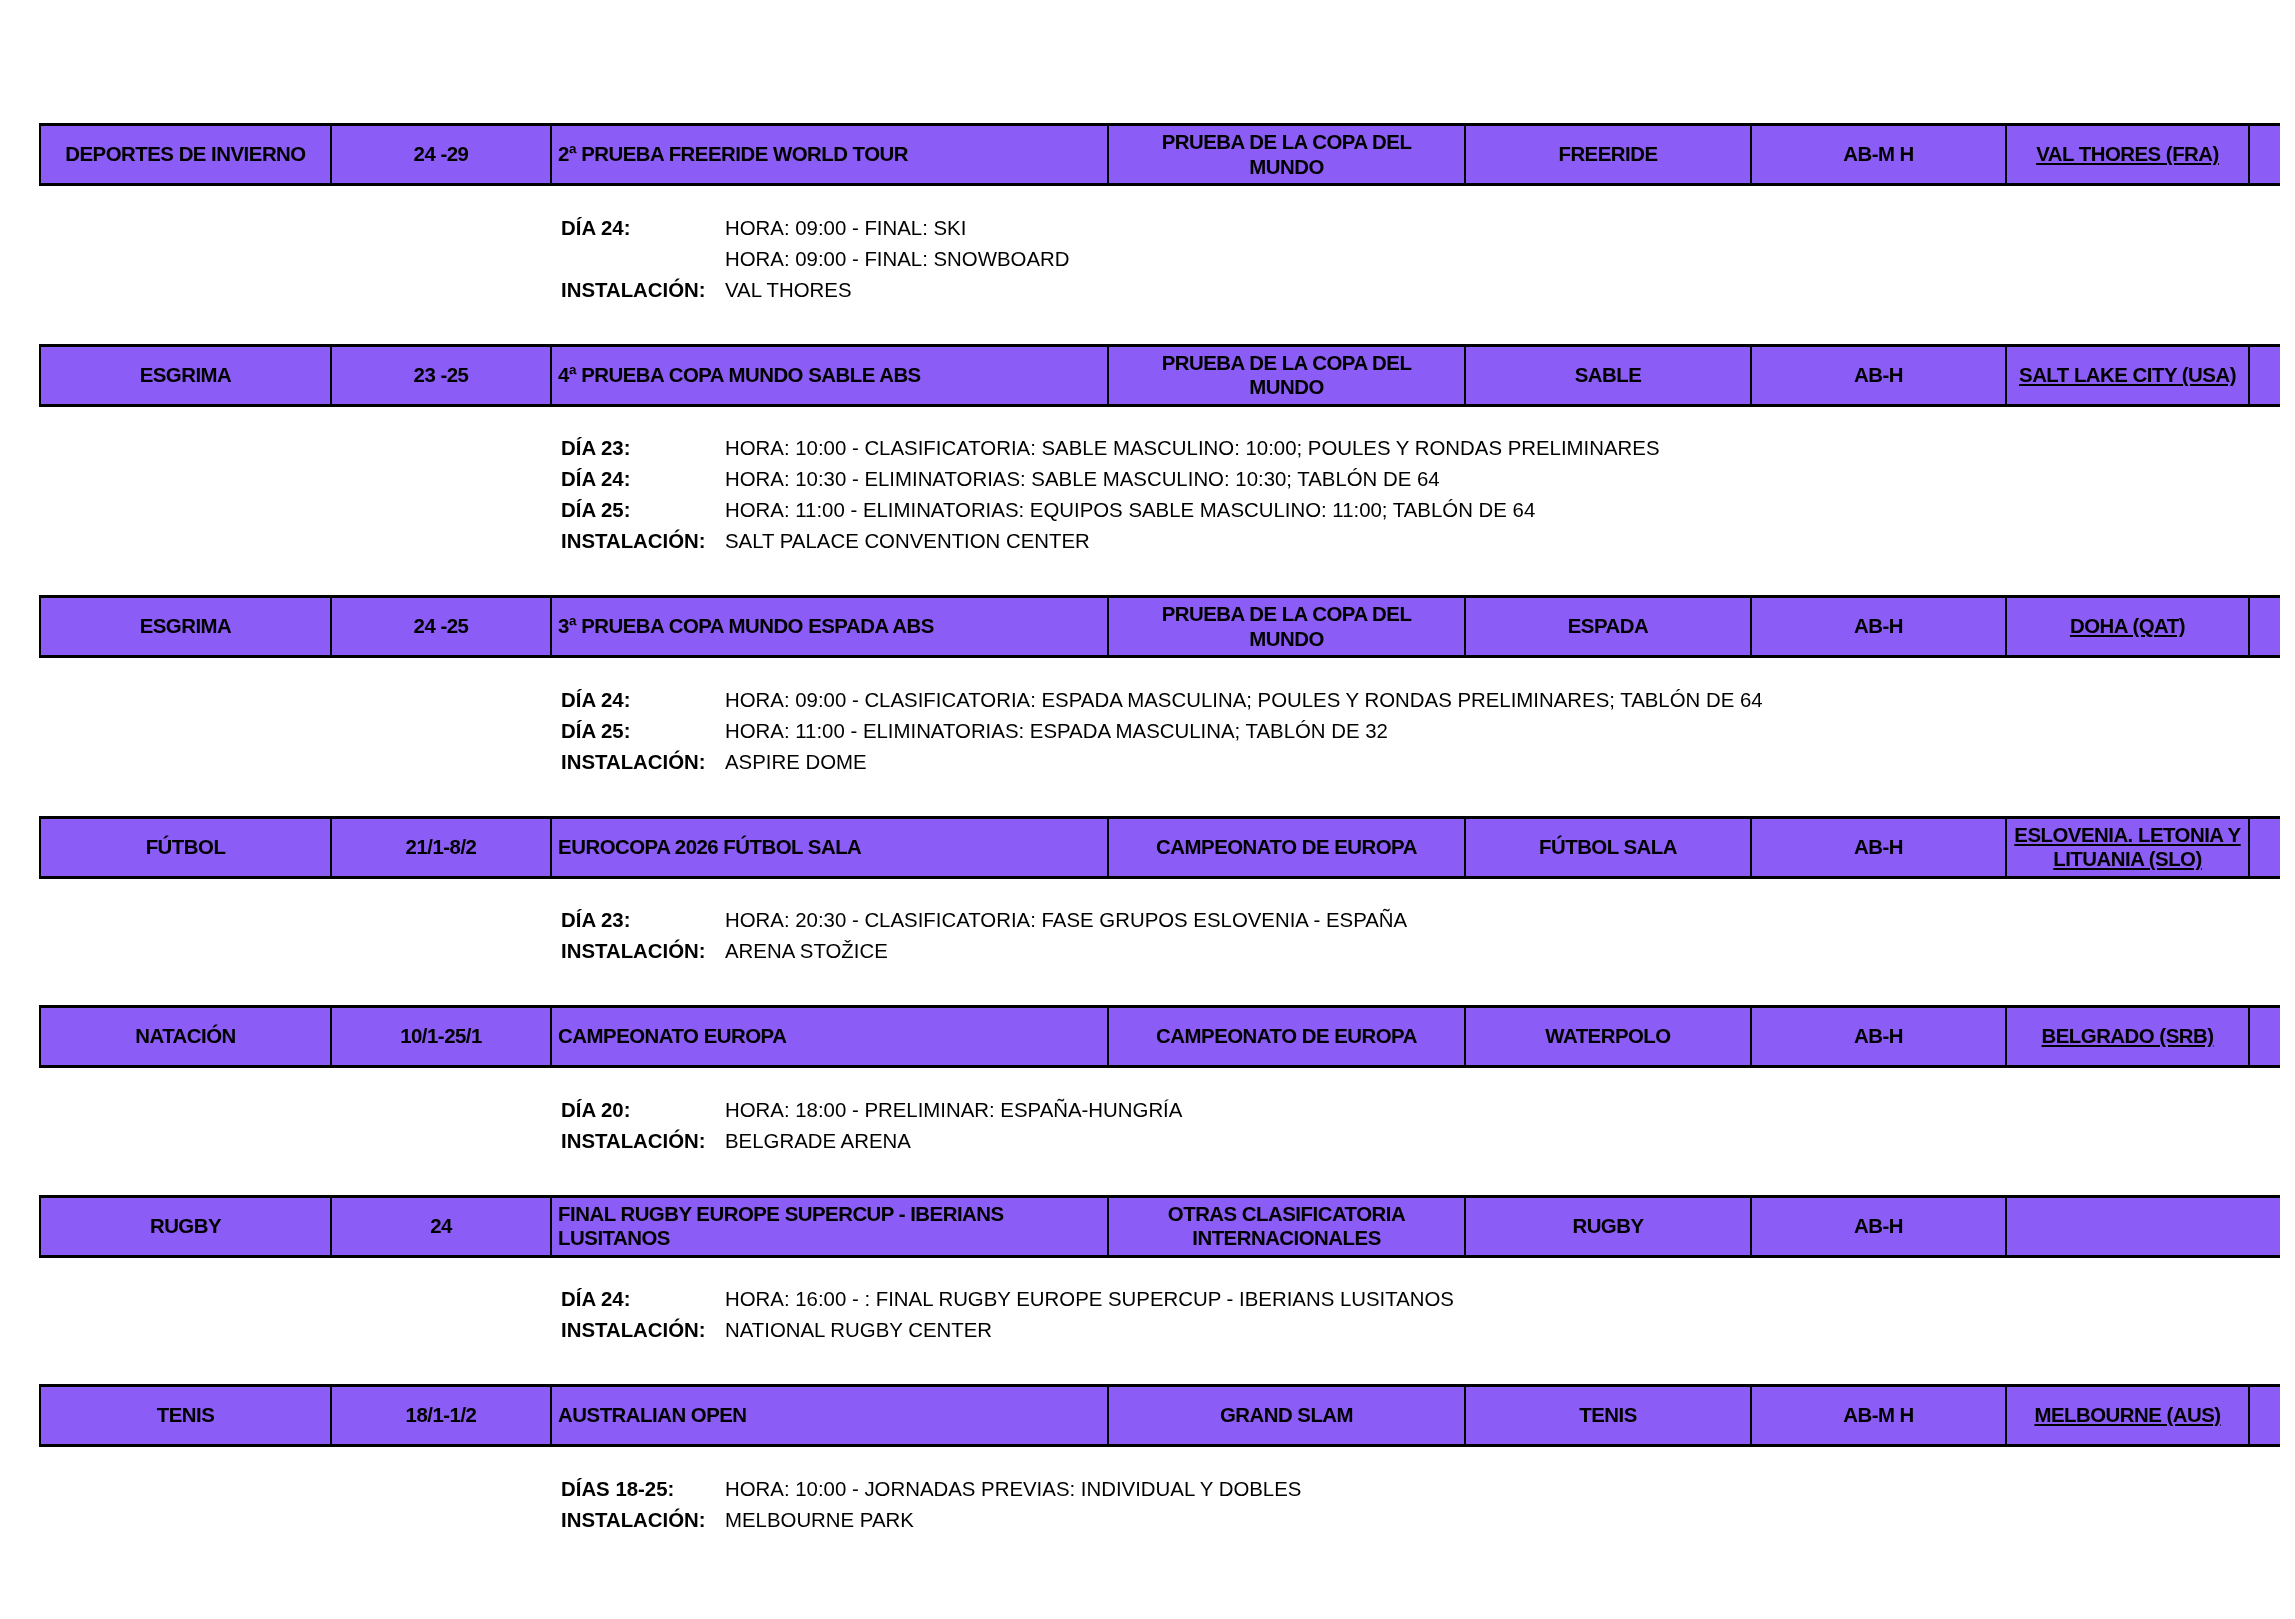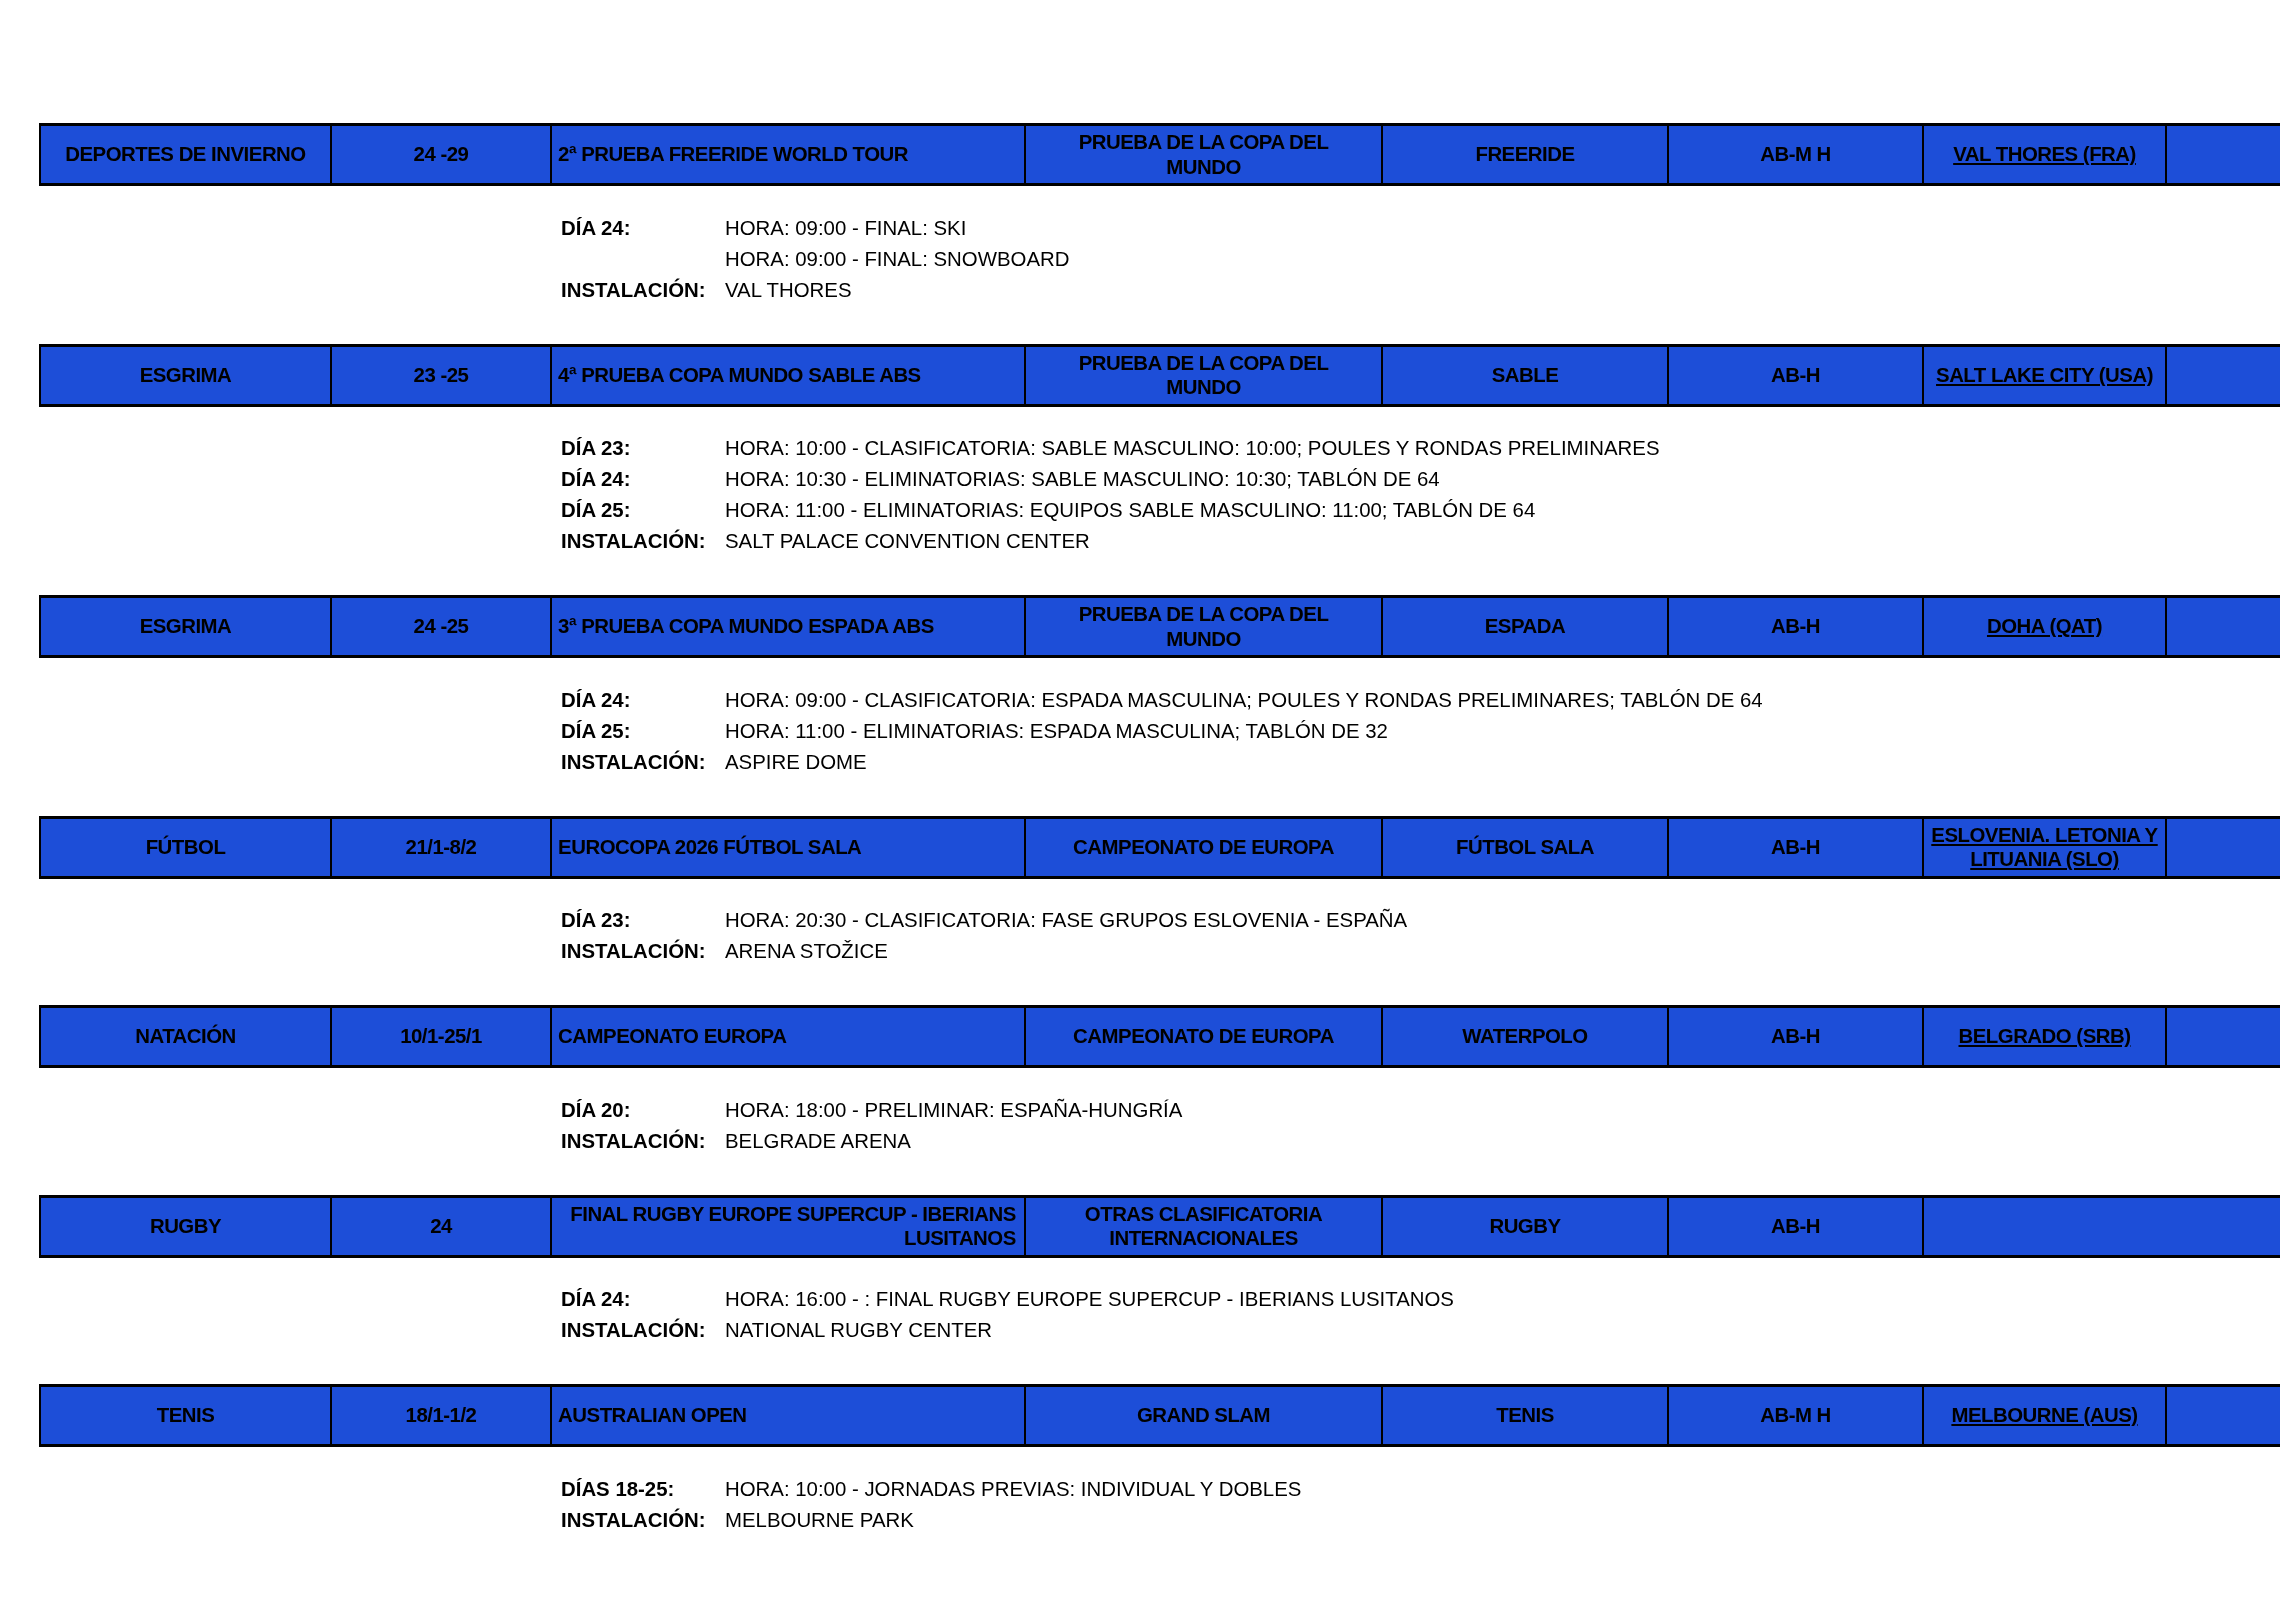--- a/index.html
+++ b/index.html
@@ -23,38 +23,38 @@
     width: 2241px;
   }
   .trow {
     display: flex;
     width: 2241px;
     height: 63px;
     box-sizing: border-box;
     border-top: 3.1px solid #000;
     border-bottom: 3.1px solid #000;
     border-left: 2px solid #000;
-    background: #1d4ed8;
+    background: #8b5cf6;
   }
   .cell {
     box-sizing: border-box;
     border-right: 2px solid #000;
     display: flex;
     align-items: center;
     justify-content: center;
     text-align: center;
     font-weight: bold;
     font-size: 20.4px;
     line-height: 24.5px;
     letter-spacing: -0.5px;
     overflow: hidden;
   }
   .c-sport       { width: 291px; padding: 0 3.1px; }
   .c-dates       { width: 220px; padding: 0 2px; }
-  .c-event       { width: 474px; justify-content: flex-start; text-align: right; padding: 0 8.2px 0 6.1px; }
+  .c-event       { width: 557px; justify-content: flex-start; text-align: left; padding: 0 8.2px 0 6.1px; }
   .c-competition { width: 357px; padding: 4px 36px; }
   .c-discipline  { width: 286px; padding: 0 4.1px; }
   .c-category    { width: 255px; padding: 0 4.1px; }
   .c-location    { width: 243px; padding: 0 4.1px; text-decoration: underline; }
   .details {
     margin-top: 26.5px;
     margin-left: 522px;
     margin-bottom: 38px;
     font-size: 20.4px;
     font-weight: normal;

